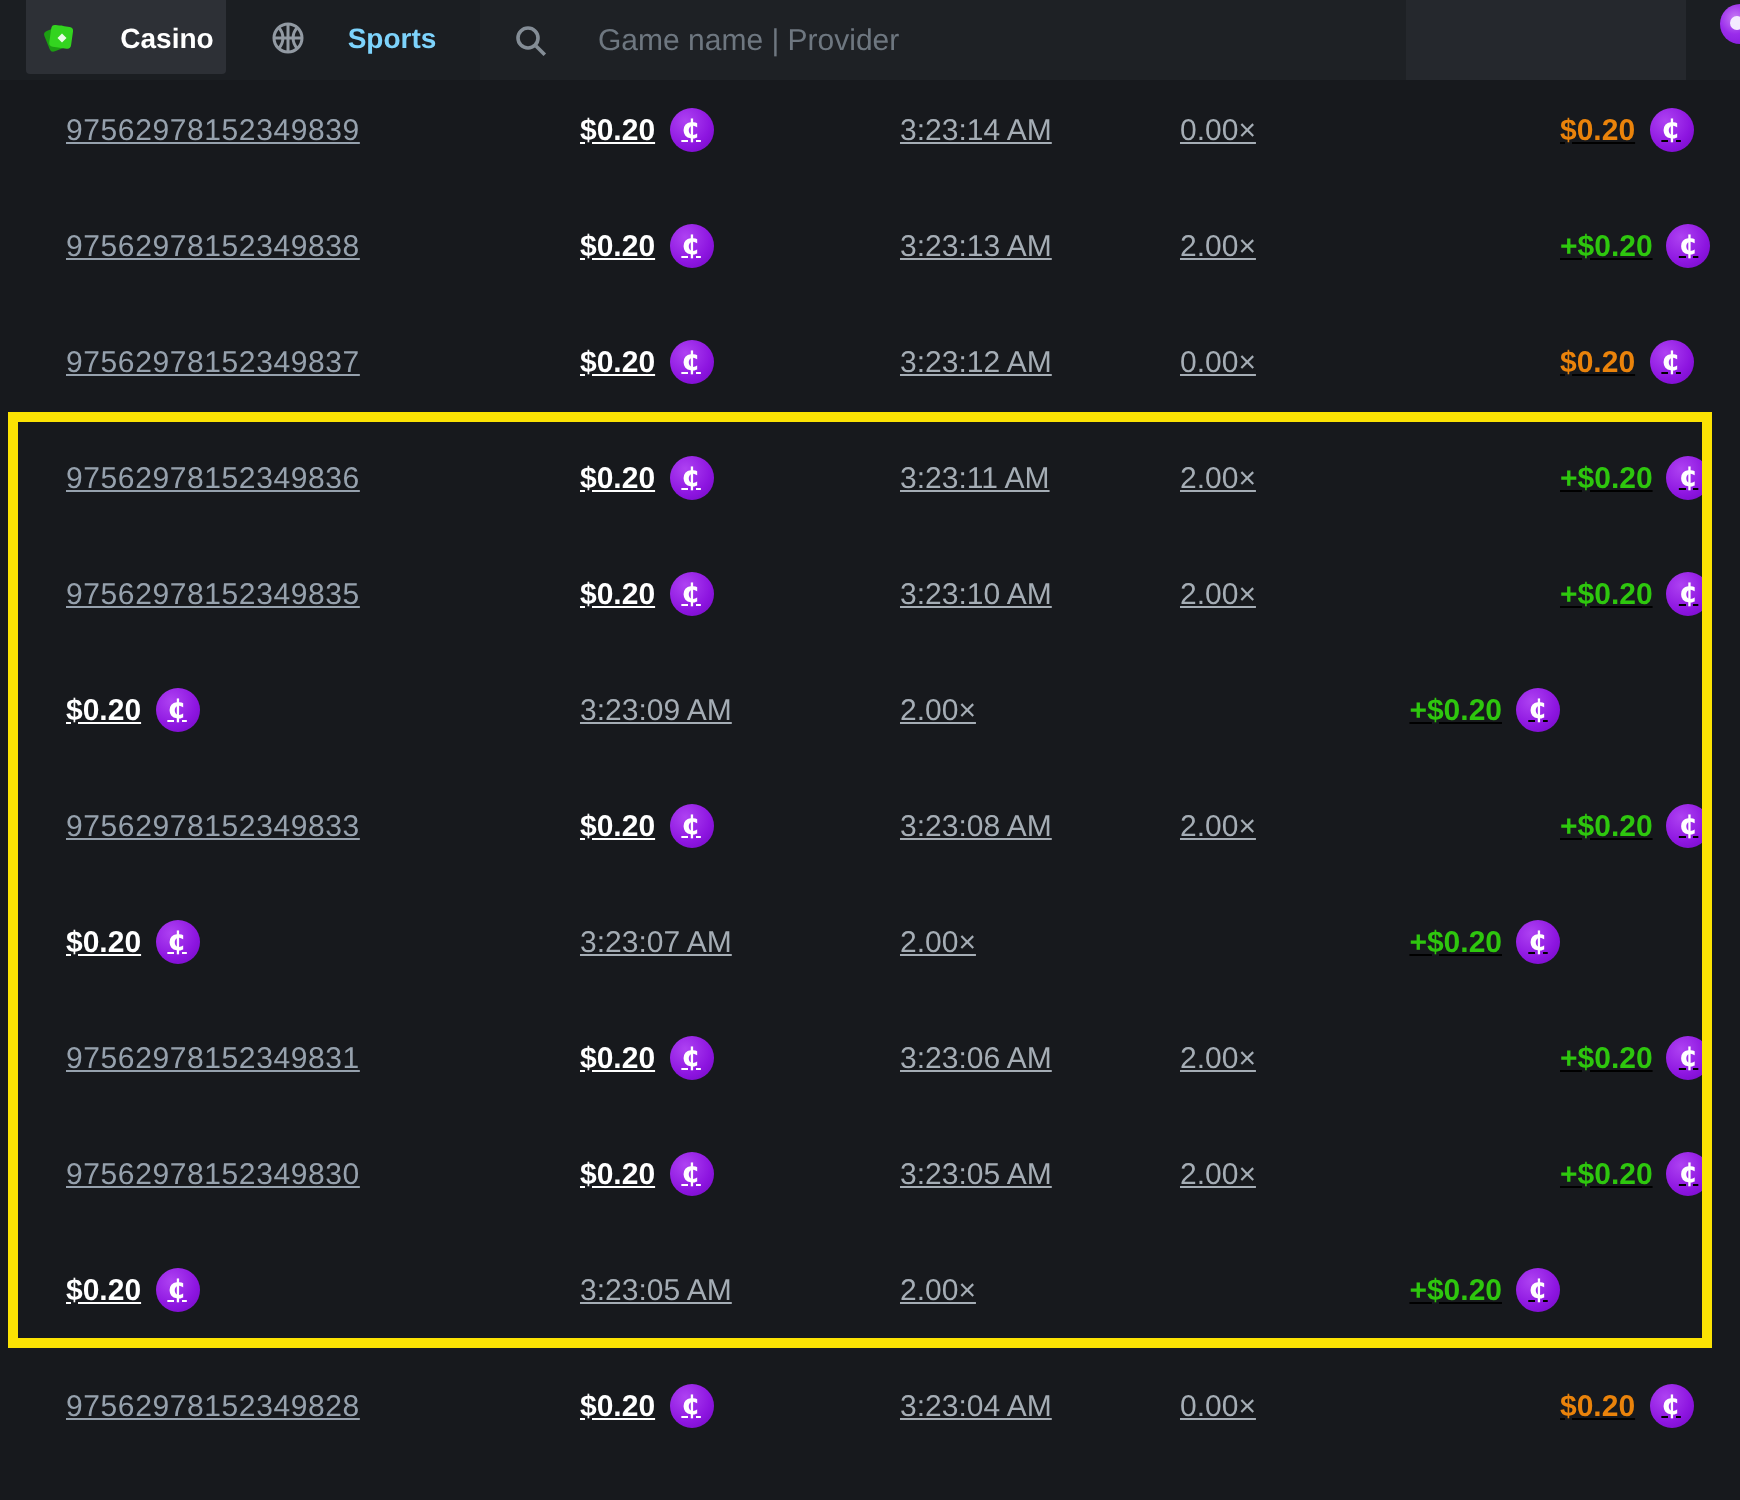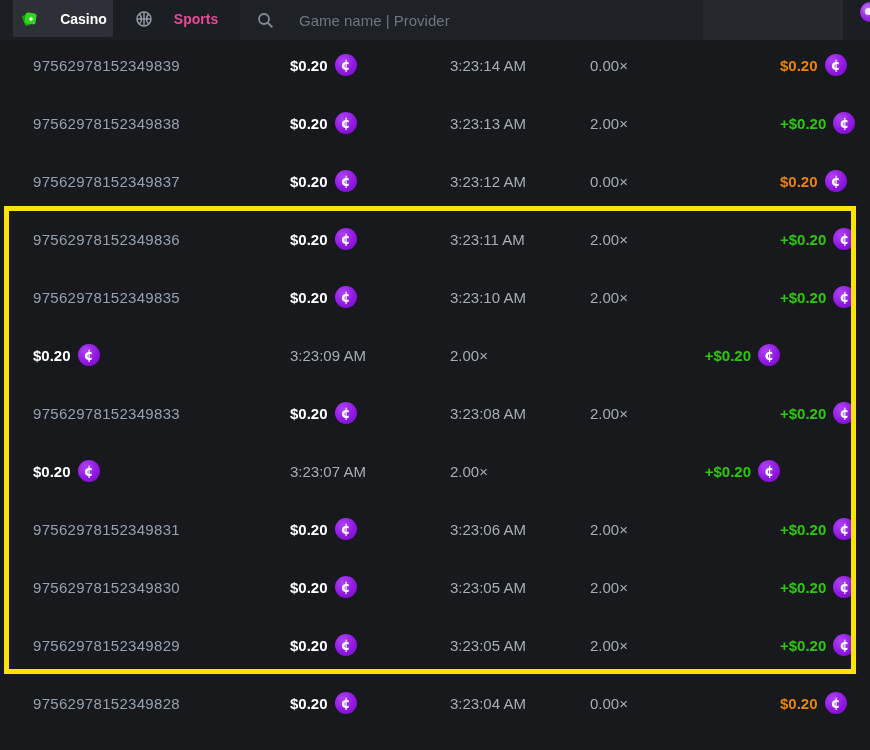--- a/index.html
+++ b/index.html
@@ -6,33 +6,33 @@
   body{
     width:870px;height:750px;position:relative;overflow:hidden;
     background:#17191d;
     font-family:"Liberation Sans","DejaVu Sans",sans-serif;
     -webkit-font-smoothing:antialiased;
   }
   
   .nav{position:absolute;top:0;left:0;width:870px;height:40px;background:#1b1e22;}
   .tab{position:absolute;top:0;height:37px;display:flex;align-items:center;justify-content:center;gap:21px;font-size:14px;cursor:pointer;}
   .tab.casino{left:13px;width:100px;background:#2d3036;color:#ffffff;font-weight:700;border-radius:0 0 2px 2px;}
-  .tab.sports{left:113px;width:127px;color:#ec4899;font-weight:600;text-align:right;}
+  .tab.sports{left:113px;width:127px;color:#7dd3fc;font-weight:600;text-align:right;}
   .search{position:absolute;top:0;left:240px;width:463px;height:40px;background:#1e2125;display:flex;align-items:center;gap:23px;padding-left:17px;box-sizing:border-box;}
   .search input{background:transparent;border:none;outline:none;color:#aab2ba;font-size:15px;width:380px;font-family:inherit;}
   .search input::placeholder{color:#6e7780;}
   .nav-panel{position:absolute;top:0;left:703px;width:140px;height:40px;background:#25282d;}
   .notif{position:absolute;top:2px;right:-10px;width:20px;height:20px;border-radius:50%;
     background:radial-gradient(circle at 38% 35%,#c77af5 0%,#9a2ceb 45%,#7d14d6 100%);}
   .notif::after{content:"";position:absolute;left:5px;top:6px;width:7px;height:7px;border-radius:50%;background:#f4eaff;}
   
   .rows{position:absolute;top:36px;left:0;width:870px;}
   .row{display:grid;grid-template-columns:257px 160px 140px 190px 1fr;align-items:center;
     height:58px;padding:0 28px 0 33px;box-sizing:border-box;cursor:pointer;}
-  .cell{font-size:15px;}
+  .cell{font-size:15px;text-decoration:underline;}
   .id{color:#96a1ad;letter-spacing:.3px;}
   .bet{display:flex;align-items:center;gap:7px;color:#ffffff;font-weight:700;}
   .time,.mult{color:#a5adb5;}
   .payout{display:flex;align-items:center;justify-content:flex-end;gap:7px;font-weight:700;}
   .row.win .payout-text{color:#2ec70e;}
   .row.loss .payout-text{color:#ea830b;}
   .coin{width:22px;height:22px;border-radius:50%;flex:0 0 22px;
     background:radial-gradient(circle at 35% 30%,#ae42f2 0%,#8d15e0 60%,#7109c2 100%);
     color:#ffffff;font-weight:700;font-size:14px;line-height:22px;text-align:center;
     font-family:"DejaVu Sans",sans-serif;}
@@ -203,21 +203,20 @@
         <span class="coin">¢</span>
       </div>
     <div class="cell time">3:23:05 AM</div>
     <div class="cell mult">2.00×</div>
     <div class="cell payout">
         <span class="payout-text">+$0.20</span>
         <span class="coin">¢</span>
       </div>
   </div>
   <div class="row win">
-    <div class="cell id">97562978152349829</div>
     <div class="cell bet">
         <span>$0.20</span>
         <span class="coin">¢</span>
       </div>
     <div class="cell time">3:23:05 AM</div>
     <div class="cell mult">2.00×</div>
     <div class="cell payout">
         <span class="payout-text">+$0.20</span>
         <span class="coin">¢</span>
       </div>

